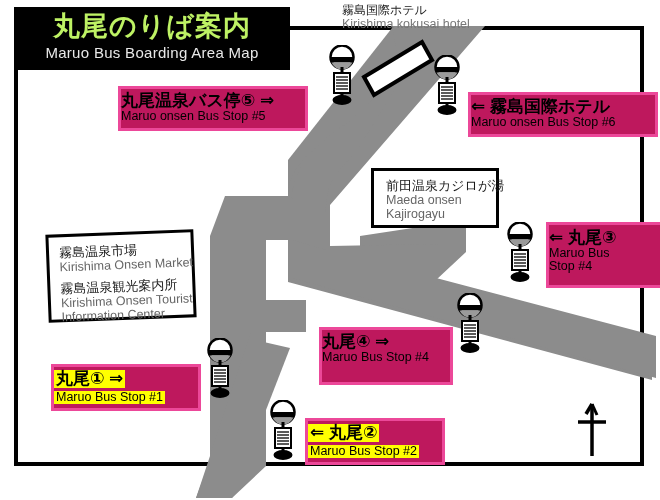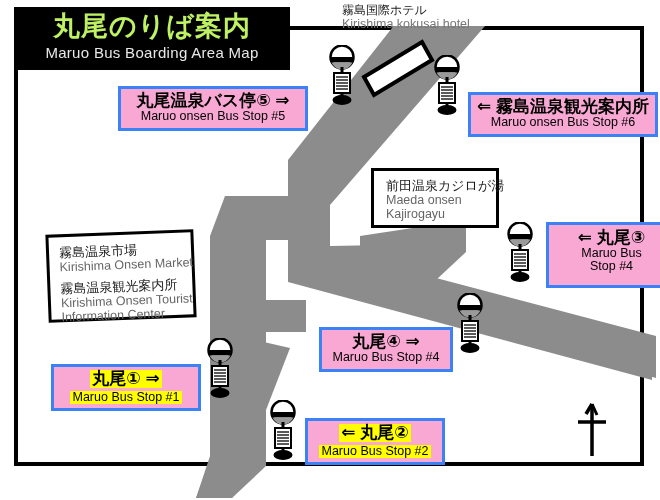--- a/index.html
+++ b/index.html
@@ -61,24 +61,23 @@
   .title-en {
     color: #e8e8e8;
     font-size: 15px;
     line-height: 20px;
     letter-spacing: 0.3px;
     white-space: nowrap;
   }
   
   .lbl {
     position: absolute;
-    background: #f9a8d4;
-    border: 3px solid #3b82f6;
+    background: #be185d;
+    border: 3px solid #ec4899;
     box-sizing: border-box;
-    text-align: center;
     z-index: 30;
     line-height: 1.05;
   }
   .lbl .jp {
     font-size: 17px;
     font-weight: bold;
     color: #000000;
     white-space: nowrap;
     display: block;
   }
@@ -326,31 +325,31 @@
       <ellipse cx="17" cy="55" rx="9.5" ry="5" fill="#000000"></ellipse>
     </svg>
   </div>
 
   <div class="lbl" style="left:118px; top:86px; width:190px; height:45px; padding-top:3px;">
     <span class="jp">丸尾温泉バス停⑤  ⇒</span>
     <span class="en">Maruo onsen Bus Stop #5</span>
   </div>
 
   <div class="lbl" style="left:468px; top:92px; width:190px; height:45px; padding-top:3px;">
-    <span class="jp">⇐ 霧島温泉観光案内所</span>
+    <span class="jp">⇐ 霧島国際ホテル</span>
     <span class="en">Maruo onsen Bus Stop #6</span>
   </div>
 
   <div class="lbl" style="left:546px; top:222px; width:131px; height:66px; padding-top:4px;">
     <span class="jp">⇐ 丸尾③</span>
     <span class="en">Maruo Bus</span>
     <span class="en">Stop #4</span>
   </div>
 
-  <div class="lbl" style="left:319px; top:327px; width:134px; height:45px; padding-top:3px;">
+  <div class="lbl" style="left:319px; top:327px; width:134px; height:58px; padding-top:3px;">
     <span class="jp">丸尾④  ⇒</span>
     <span class="en">Maruo Bus Stop #4</span>
   </div>
 
   <div class="lbl hl" style="left:51px; top:364px; width:150px; height:47px; padding-top:3px;">
     <span class="jp">丸尾①  ⇒</span>
     <span class="en">Maruo Bus Stop #1</span>
   </div>
 
   <div class="lbl hl" style="left:305px; top:418px; width:140px; height:47px; padding-top:3px;">

